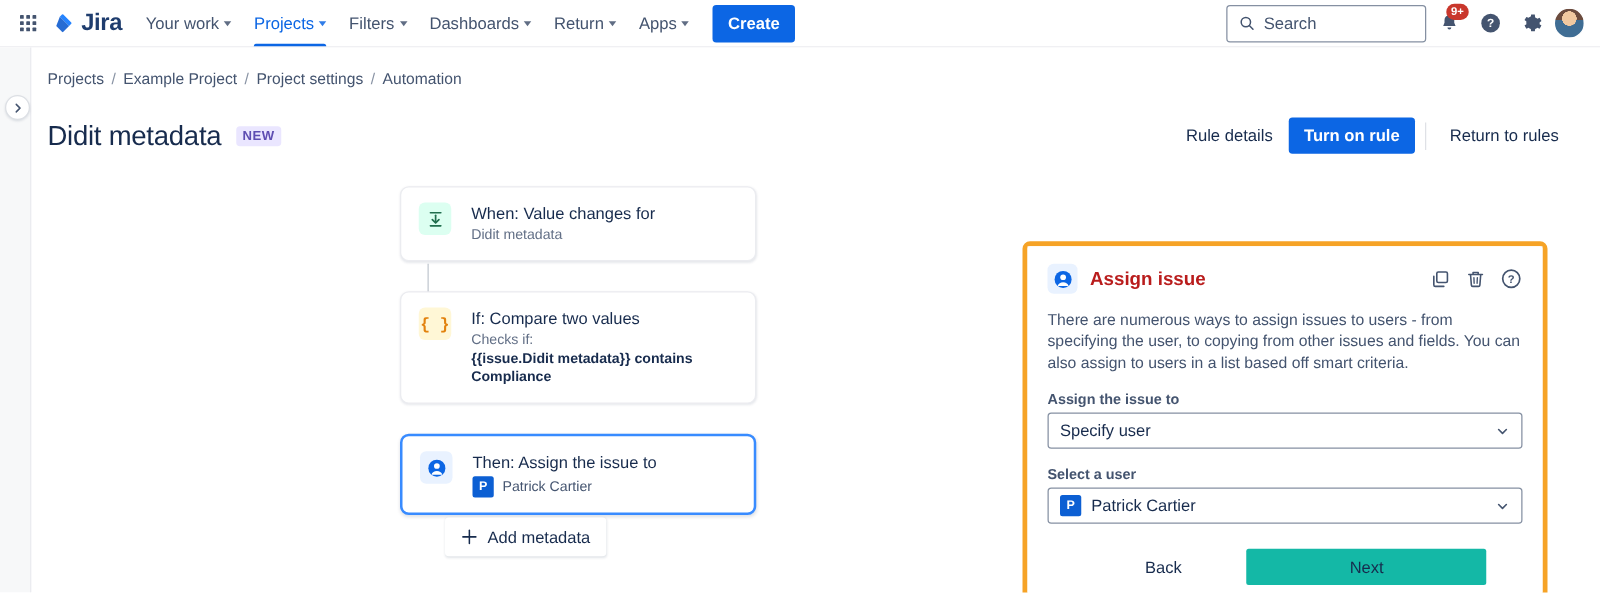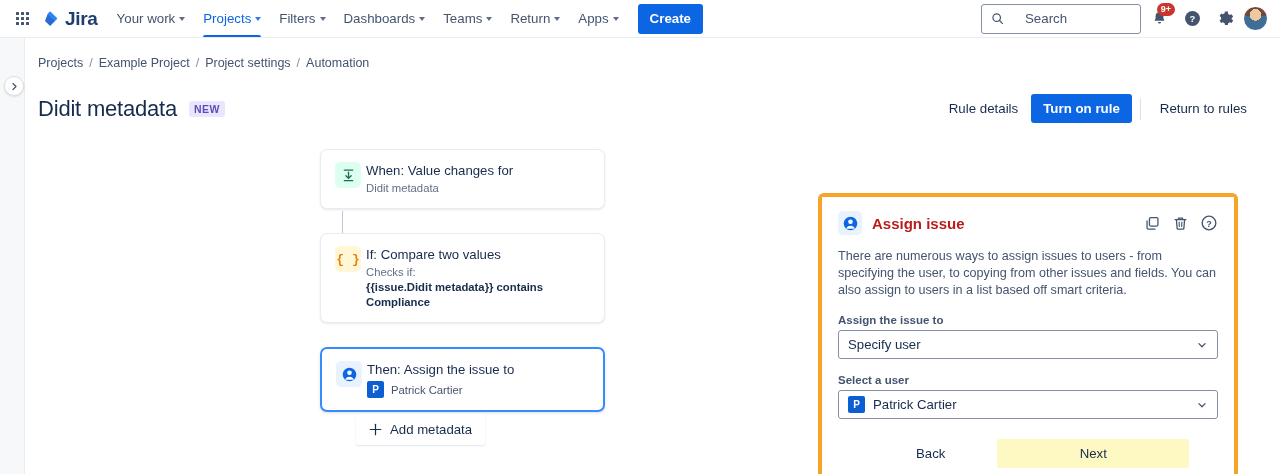--- a/index.html
+++ b/index.html
@@ -34,21 +34,21 @@
     content:""; position:absolute; left:9px; right:9px; bottom:0; height:2px; background:#0C66E4; border-radius:2px 2px 0 0;
   }
   .caret { width:0; height:0; border-left:3.5px solid transparent; border-right:3.5px solid transparent; border-top:4px solid currentColor; opacity:.85; }
   .create-btn {
     margin-left: 10px; background:#0C66E4; color:#fff; font-size:13.3px; font-weight:600;
     border:none; border-radius:3px; padding: 6px 12px; cursor:pointer; height:30px;
   }
   .nav-right { margin-left:auto; display:flex; align-items:center; gap:3px; }
   .searchbox {
     width: 160px; height: 30px; border:1px solid #8590A2; border-radius:3px;
-    display:flex; align-items:center; gap:21px; padding: 0 9px; background:#fff; cursor:text;
+    display:flex; align-items:center; gap:7px; padding: 0 9px; background:#fff; cursor:text;
   }
   .searchbox .ph { font-size:13.3px; color:#44546F; }
   .iconbtn { width:30px; height:30px; display:flex; align-items:center; justify-content:center; border-radius:50%; cursor:pointer; position:relative; }
   .badge {
     position:absolute; top:-1px; right:-1px; background:#C9372C; color:#fff;
     font-size:9px; font-weight:700; border-radius:8px; padding:1px 4px; line-height:11px; min-width:17px; text-align:center;
   }
   .avatar-img {
     width:25px; height:25px; border-radius:50%;
     background: radial-gradient(circle at 50% 34%, #f0c8a0 0 30%, transparent 31%),
@@ -85,21 +85,21 @@
   .canvas { position:relative; margin-top:26px; height:310px; }
   .chain { position:absolute; left:295px; top:0; width:285px; }
   .connector { position:absolute; left:22px; width:1px; background:#C1C7D0; }
   .conn1 { top:62px; height:24px; }
   .conn2 { top:148px; height:24px; }
   .conn3 { top:234px; height:22px; }
 
   .rcard {
     position:relative; width:285px; background:#fff; border:1px solid #EBECF0;
     border-radius:7px; box-shadow:0 1px 2px rgba(9,30,66,.10); padding:12px 14px;
-    display:flex; gap:5px; align-items:flex-start; cursor:pointer;
+    display:flex; gap:16px; align-items:flex-start; cursor:pointer;
   }
   .rcard.selected { border:2px solid #388BFF; box-shadow:0 1px 3px rgba(9,30,66,.14); }
   .ricon { width:26px; height:26px; border-radius:5px; display:flex; align-items:center; justify-content:center; flex:0 0 26px; }
   .ricon.trigger { background:#DCFFF1; }
   .ricon.cond { background:#FFF7D6; }
   .ricon.action { background:#E9F2FF; }
   .rtitle { font-size:13.2px; color:#172B4D; line-height:17px; }
   .rsub { font-size:11.3px; color:#626F86; line-height:15px; margin-top:2px; }
   .rsub-strong { font-size:11.3px; color:#172B4D; font-weight:700; line-height:15px; }
   .userline { display:flex; align-items:center; gap:7px; margin-top:3px; }
@@ -125,21 +125,21 @@
   .pic { width:19px; height:19px; cursor:pointer; display:flex; align-items:center; justify-content:center; }
   .panel-desc { font-size:12.6px; color:#44546F; line-height:17px; margin-top:13px; }
   .fieldlabel { font-size:11.5px; font-weight:700; color:#44546F; margin-top:15px; margin-bottom:4px; }
   .select {
     height:29px; border:1px solid #8590A2; border-radius:3px; background:#fff;
     display:flex; align-items:center; padding:0 9px; gap:8px; cursor:pointer; font-size:13.2px; color:#172B4D;
   }
   .select .chev { margin-left:auto; }
   .panel-footer { display:flex; align-items:center; margin-top:20px; }
   .back-btn { background:transparent; border:none; font-size:13.2px; color:#172B4D; padding:7px 16px; cursor:pointer; font-family:inherit; margin-left:62px; }
-  .next-btn { background:#fef9c3; border:none; font-size:13.2px; color:#172B4D; padding:7px 16px; cursor:pointer; font-family:inherit; width:192px; margin-left:36px; border-radius:2px; }
+  .next-btn { background:#14b8a6; border:none; font-size:13.2px; color:#172B4D; padding:7px 16px; cursor:pointer; font-family:inherit; width:192px; margin-left:36px; border-radius:2px; }
 </style>
 </head>
 <body>
 
 <div class="topnav">
   <div class="appswitcher">
     <div class="grid9">
         <i></i>
         <i></i>
         <i></i>
@@ -168,24 +168,20 @@
     <div class="navitem active">
       <span>Projects</span>
       <span class="caret"></span>
     </div>
     <div class="navitem">
       <span>Filters</span>
       <span class="caret"></span>
     </div>
     <div class="navitem">
       <span>Dashboards</span>
-      <span class="caret"></span>
-    </div>
-    <div class="navitem">
-      <span>Teams</span>
       <span class="caret"></span>
     </div>
     <div class="navitem">
       <span>Return</span>
       <span class="caret"></span>
     </div>
     <div class="navitem">
       <span>Apps</span>
       <span class="caret"></span>
     </div>

